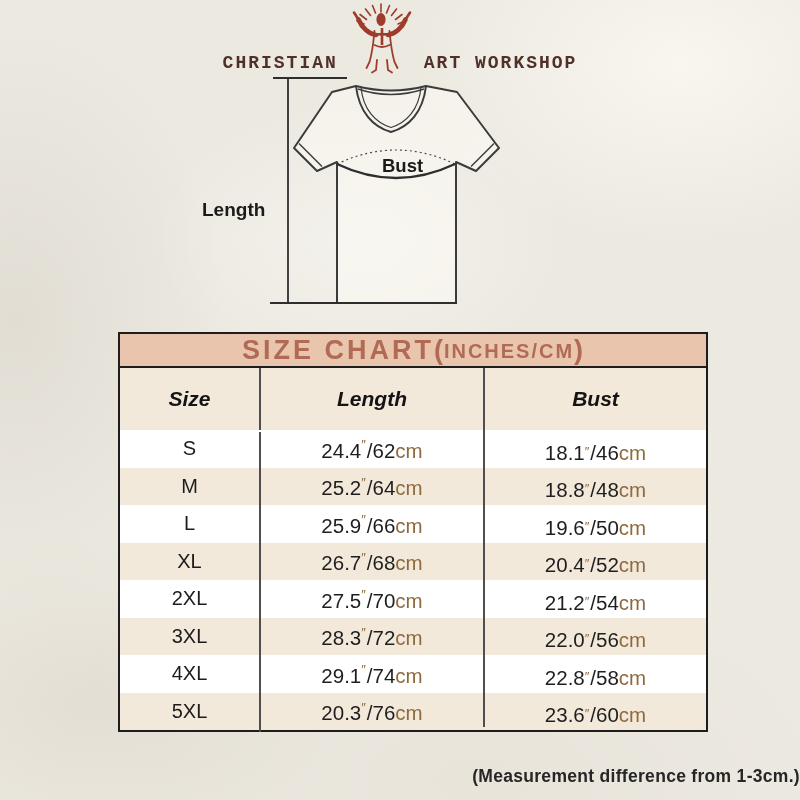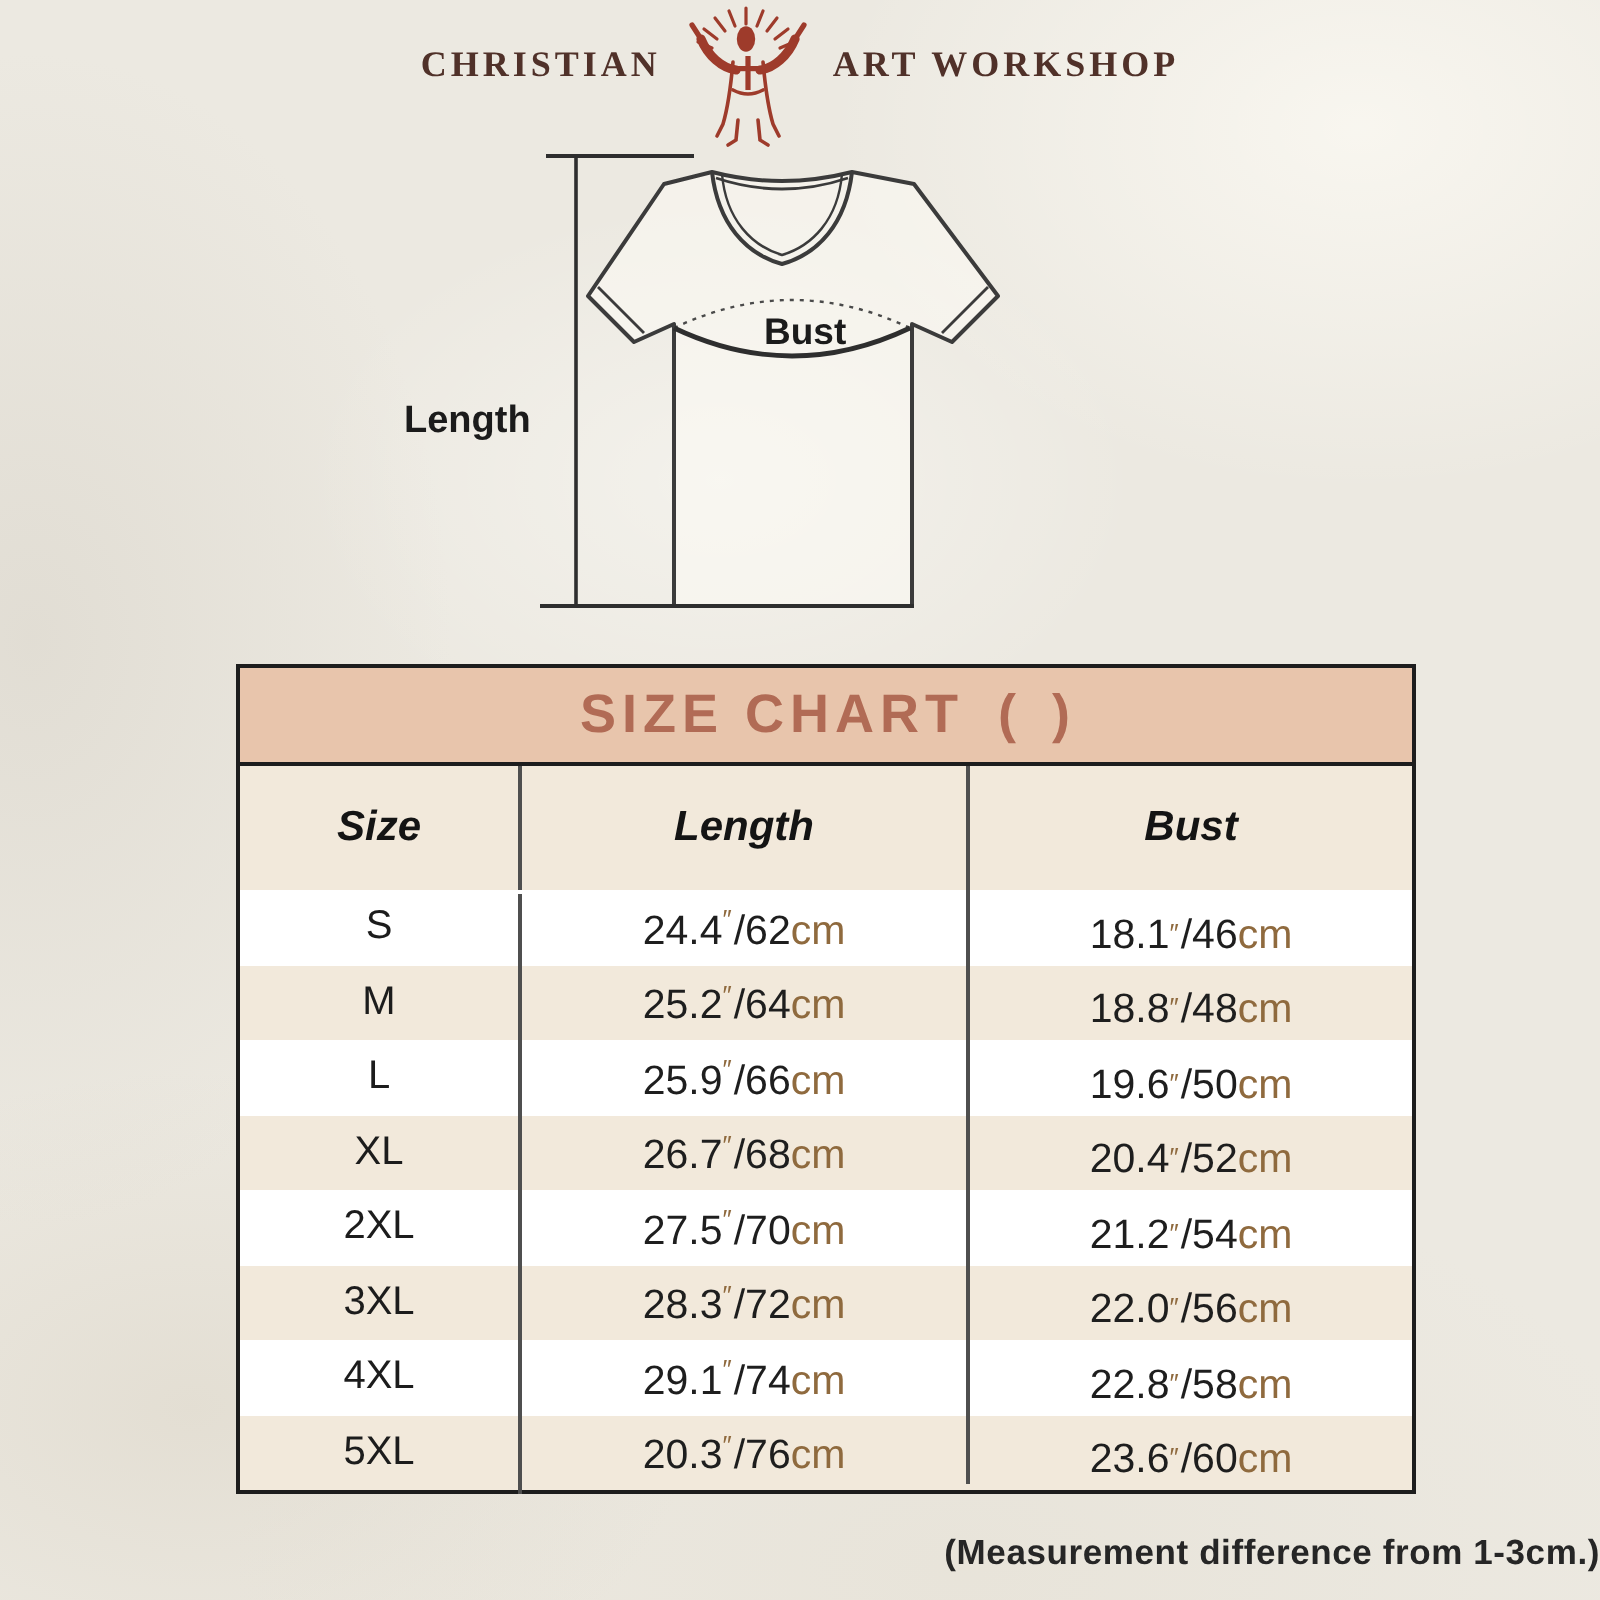--- a/index.html
+++ b/index.html
@@ -10,32 +10,32 @@
     background-image:
       radial-gradient(ellipse 380px 260px at 85% 8%, rgba(255,253,247,0.65), rgba(255,253,247,0) 70%),
       radial-gradient(ellipse 300px 420px at 2% 40%, rgba(205,199,187,0.35), rgba(205,199,187,0) 70%),
       radial-gradient(ellipse 360px 240px at 12% 88%, rgba(214,206,190,0.40), rgba(214,206,190,0) 70%),
       radial-gradient(ellipse 520px 300px at 60% 98%, rgba(223,216,201,0.30), rgba(223,216,201,0) 70%),
       radial-gradient(ellipse 300px 200px at 45% 30%, rgba(255,255,252,0.40), rgba(255,255,252,0) 70%);
   }
 
   
   .logo{position:absolute;top:2px;left:0;right:0;display:flex;justify-content:center;align-items:flex-start;}
-  .brand{font-family:Liberation Serif, serif;font-weight:700;font-size:18px;letter-spacing:2px;color:#503129;margin-top:20px;white-space:nowrap;}
+  .brand{font-family:Liberation Mono, monospace;font-weight:700;font-size:18px;letter-spacing:2px;color:#503129;margin-top:51px;white-space:nowrap;}
   .brand-left{margin-right:5px;}
   .brand-right{margin-left:3px;}
   .logo-icon{width:78px;height:72px;flex:0 0 auto;}
 
   
   .shirt-svg{position:absolute;left:190px;top:70px;width:330px;height:250px;}
   .diagram-label{font-family:"Liberation Sans",sans-serif;font-weight:700;fill:#1b1b1b;}
 
   
   .size-table{position:absolute;left:118px;top:332px;width:590px;box-sizing:border-box;border:2px solid #1d1d1d;background:#ffffff;}
-  .title-bar{height:49px;background:#e8c5ac;border-bottom:2px solid #1d1d1d;display:flex;align-items:center;justify-content:center;color:#b16b55;font-weight:700;box-sizing:border-box;gap:17px;}
+  .title-bar{height:34px;background:#e8c5ac;border-bottom:2px solid #1d1d1d;display:flex;align-items:center;justify-content:center;color:#b16b55;font-weight:700;box-sizing:border-box;}
   .title-main{font-size:27px;letter-spacing:3px;}
   .title-open,.title-close{font-size:27px;letter-spacing:1px;}
   .title-sub{font-size:20px;letter-spacing:2px;padding-top:3px;}
   .grid-row{display:grid;grid-template-columns:139px 224px 1fr;}
   .cell{display:flex;align-items:center;justify-content:center;box-sizing:border-box;}
   .cell + .cell{border-left:2px solid #4f4f4f;}
   .head-row{height:62px;background:#f2e9db;font-style:italic;}
   .head-row .cell{font-size:21px;font-weight:700;color:#141414;}
   .row{height:37.5px;}
   .row.white{background:#ffffff;}
@@ -113,20 +113,21 @@
     </g>
 
     <text class="diagram-label" x="12" y="146" font-size="19">Length</text>
     <text class="diagram-label" x="192" y="102" font-size="18.5">Bust</text>
   </svg>
 
   <section class="size-table">
     <div class="title-bar">
       <span class="title-main">SIZE CHART</span>
         <span class="title-open">(</span>
+        <span class="title-sub">INCHES/CM</span>
         <span class="title-close">)</span>
     </div>
     <div class="grid-row head-row">
       <div class="cell">Size</div>
       <div class="cell">Length</div>
       <div class="cell">Bust</div>
     </div>
     <div>
         <div class="grid-row row white">
           <div class="cell c-size">S</div>

